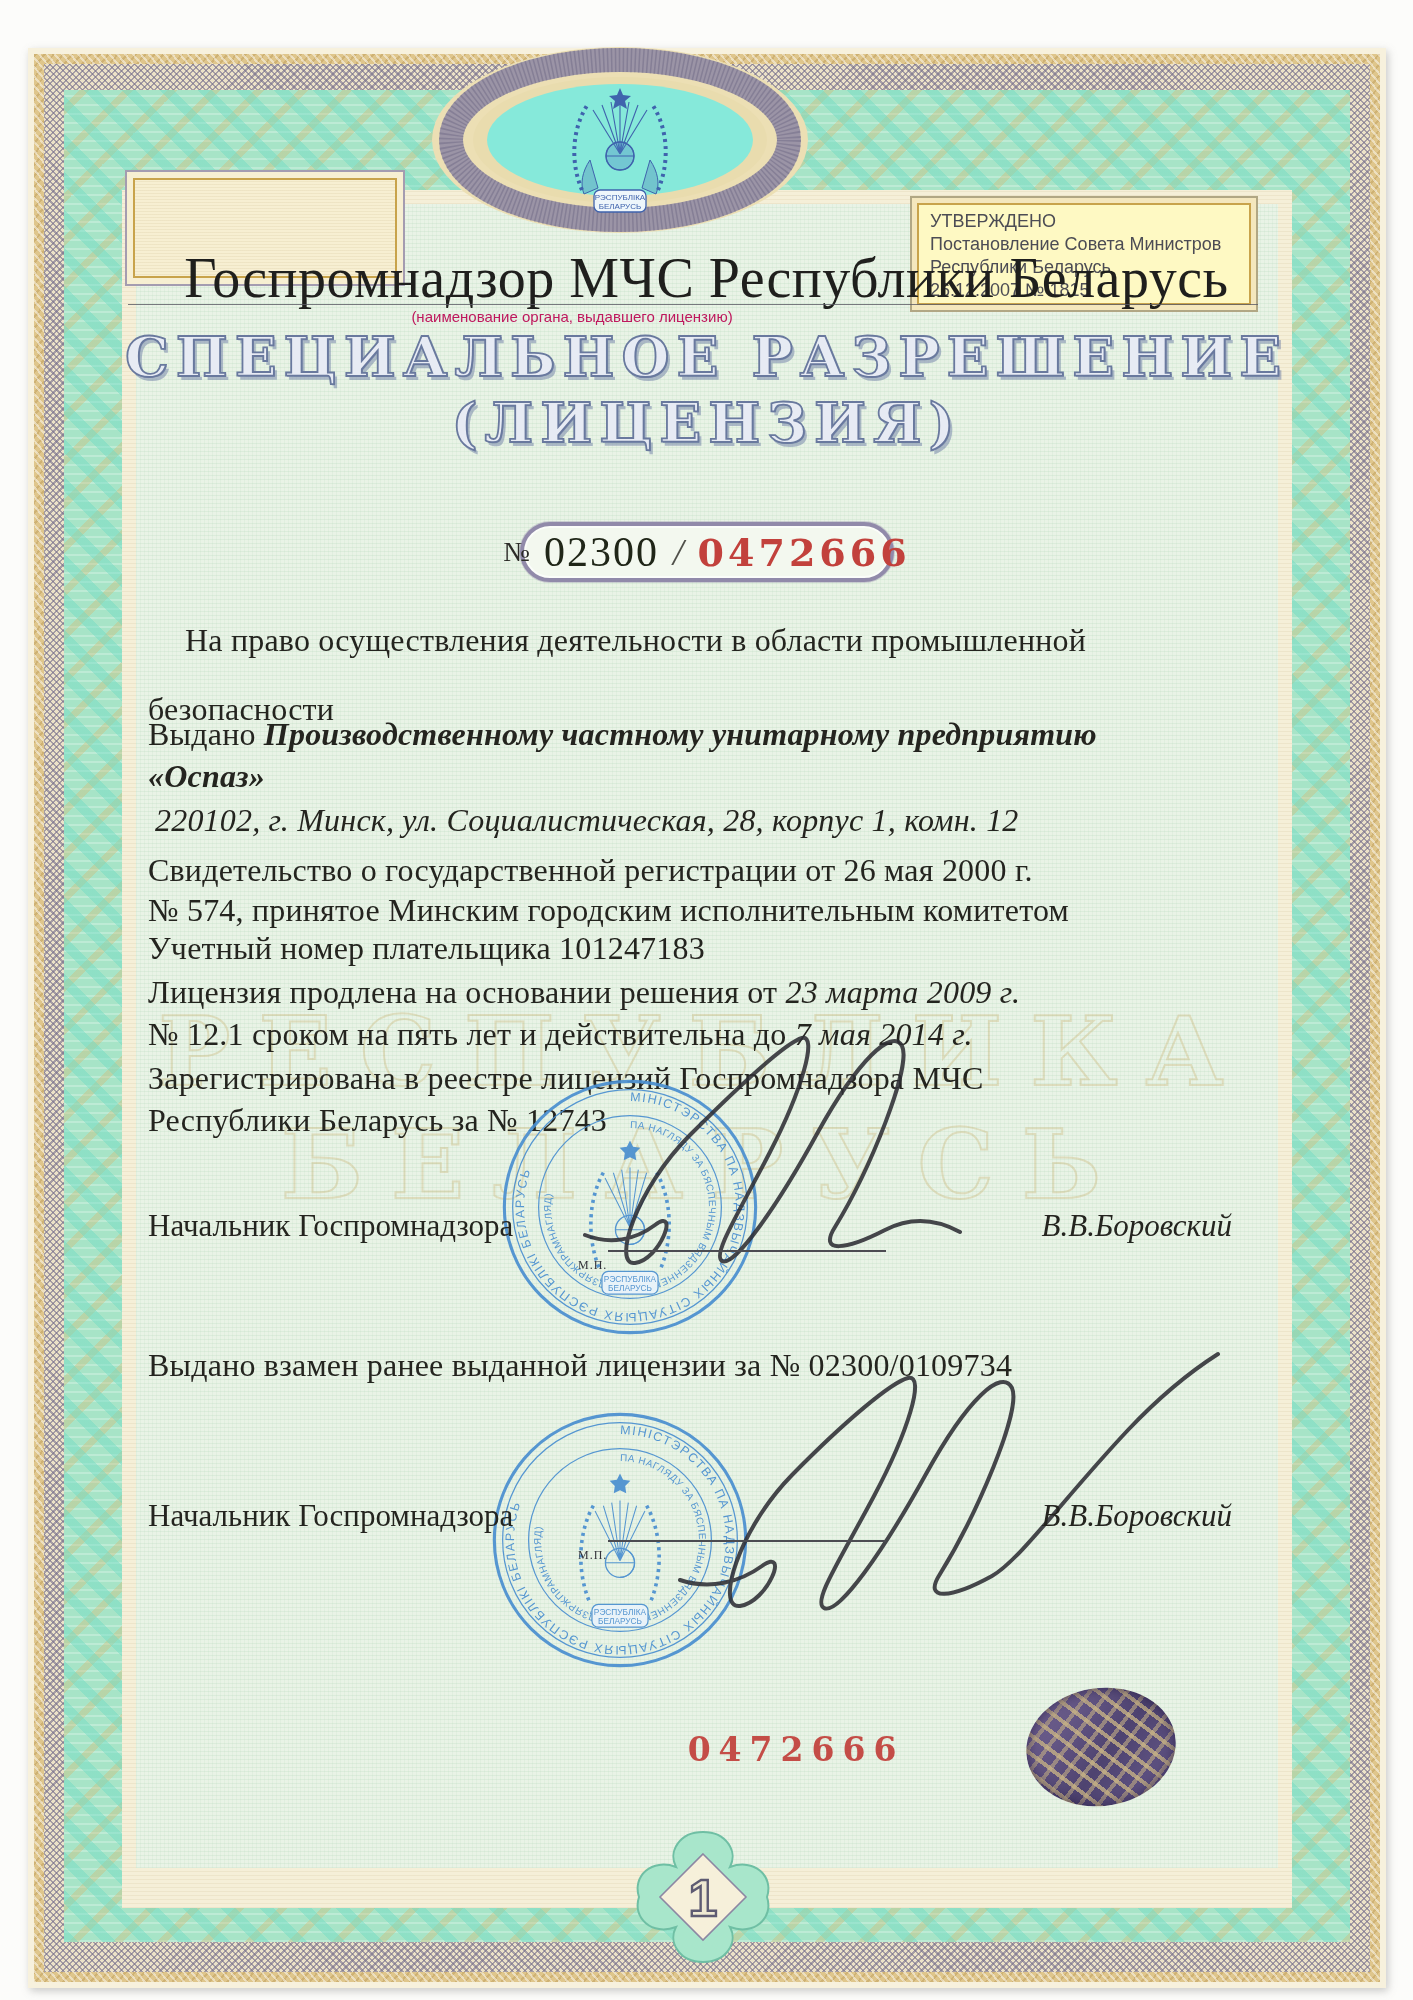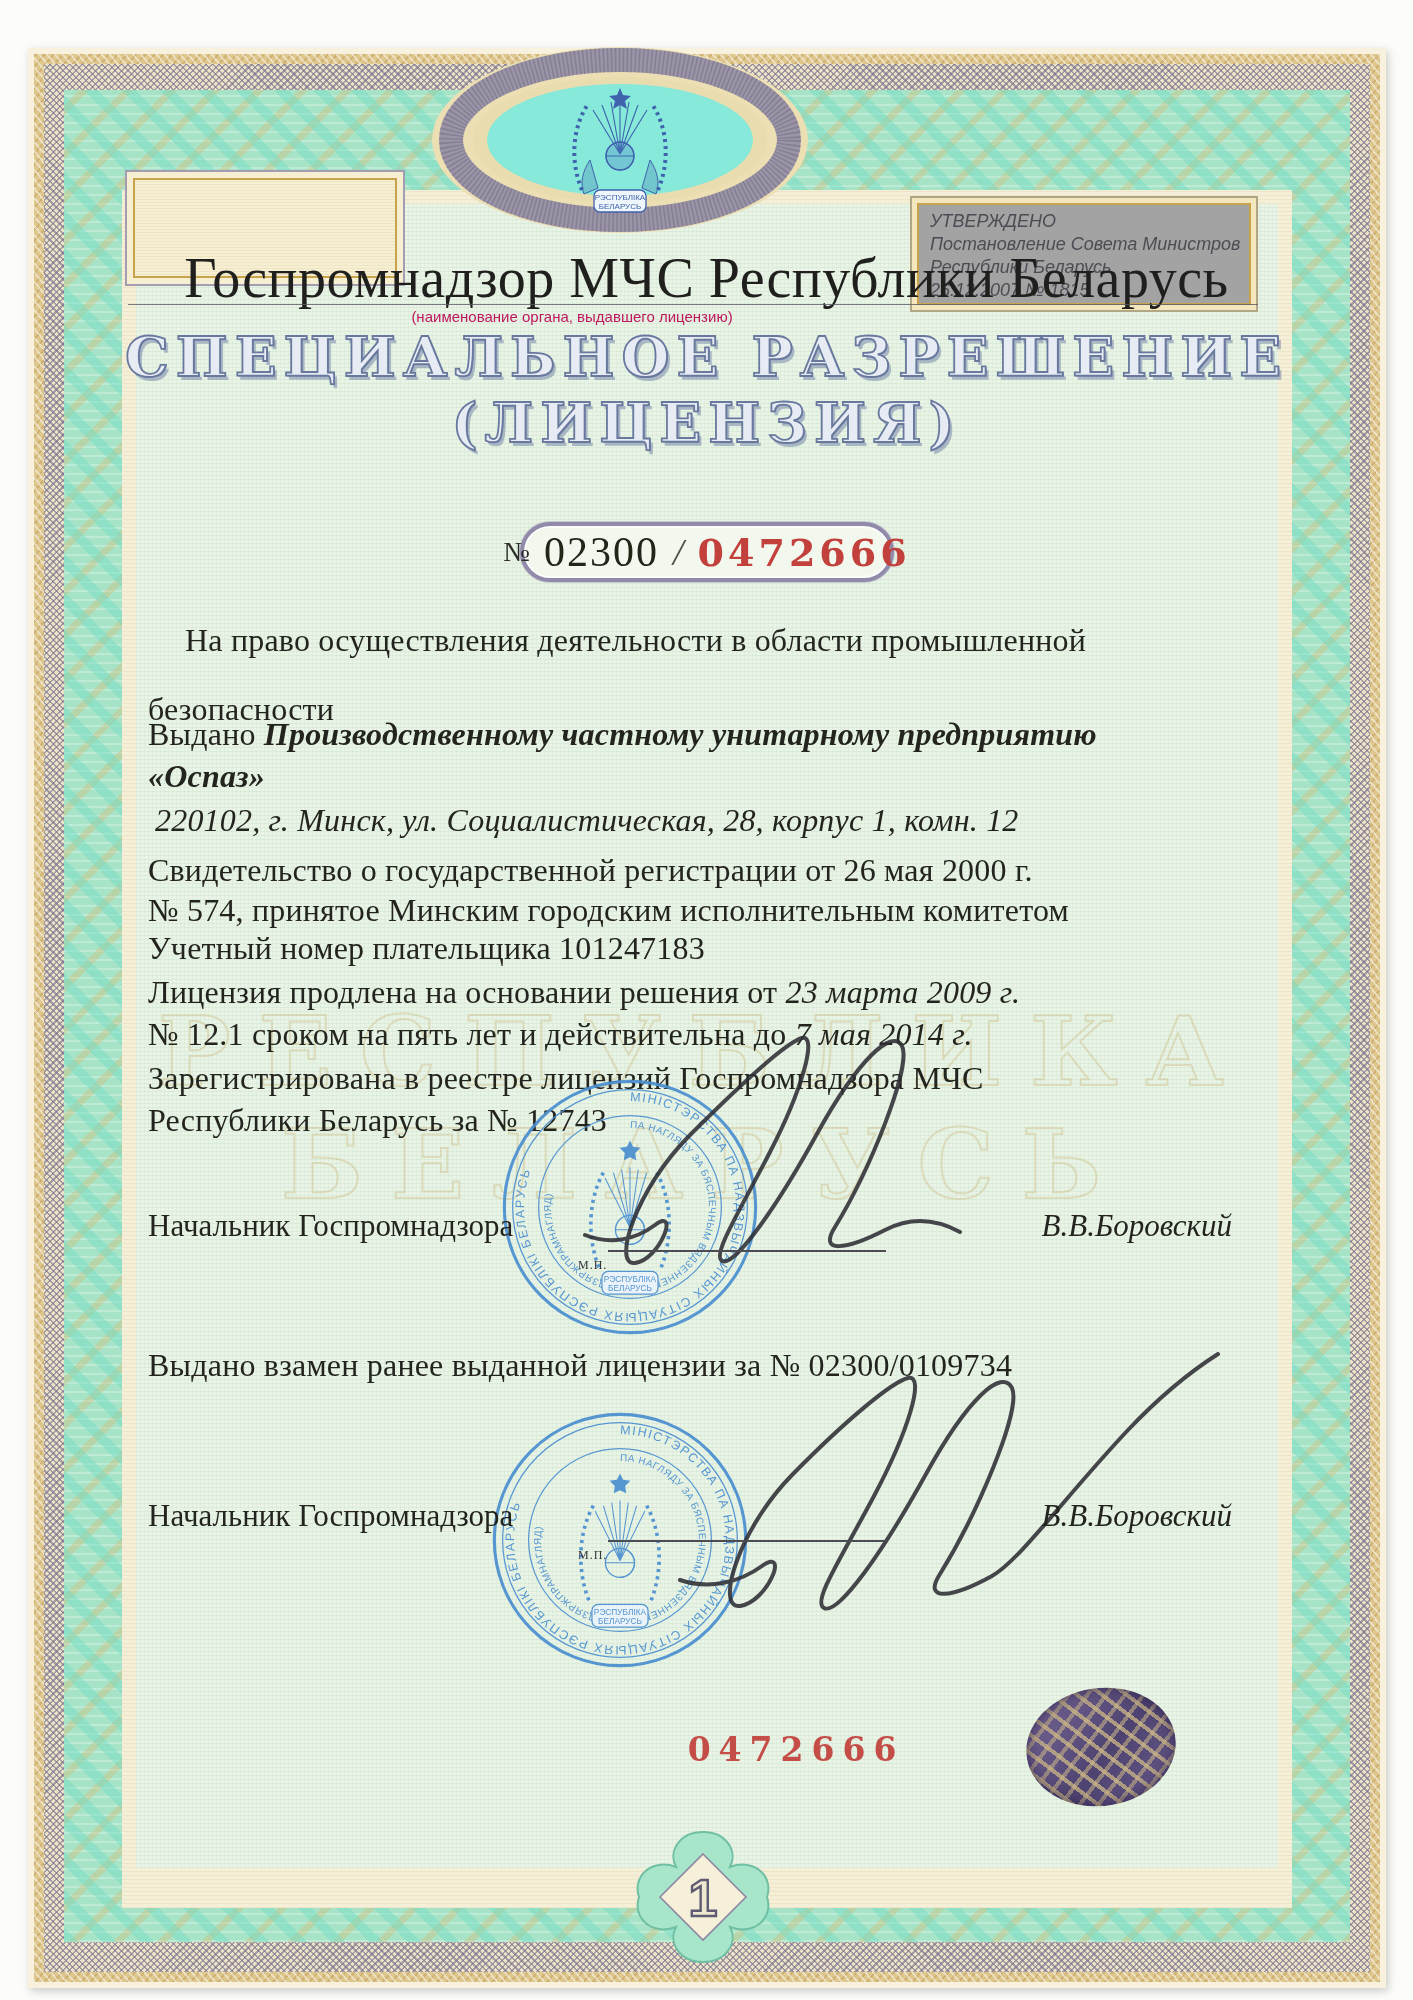--- a/index.html
+++ b/index.html
@@ -27,24 +27,24 @@
   #content{position:absolute;inset:0;z-index:2;}
   .abs{position:absolute;}
   
   .wm{position:absolute;left:120px;width:1170px;text-align:center;
       font-family:"DejaVu Serif",serif;font-weight:bold;font-size:96px;letter-spacing:28px;
       color:transparent;-webkit-text-stroke:2px rgba(193,163,88,.34);opacity:.85;}
   
   #blank-box{left:125px;top:170px;width:276px;height:112px;background:#f7efd2;
              border:2px solid #a49cb0;box-shadow:inset 0 0 0 6px #f7efd2,inset 0 0 0 8px #c8a34b;
              background-image:repeating-linear-gradient(0deg,rgba(190,170,120,.15) 0 1px,transparent 1px 3px);}
-  #approval-box{left:910px;top:196px;width:348px;height:116px;background:#a3a3a3;box-sizing:border-box;
+  #approval-box{left:910px;top:196px;width:348px;height:116px;background:#fef9c3;box-sizing:border-box;
                 border:2px solid #b1a784;box-shadow:inset 0 0 0 5px #f4e7bd,inset 0 0 0 7px #c8a34b;
                 padding:12px 0 0 18px;font-family:"Liberation Sans",sans-serif;font-size:18px;
-                line-height:23px;color:#4c4c54;font-style:italic;}
+                line-height:23px;color:#4c4c54;}
   
   #authority{left:0;top:246px;width:1413px;text-align:center;font-size:56px;letter-spacing:.5px;color:#1f1f1d;}
   #authority-underline{left:128px;top:304px;width:1130px;height:1px;background:#5a5a64;opacity:.8;}
   #authority-caption{left:0;top:308px;width:1144px;text-align:center;
                      font-family:"Liberation Sans",sans-serif;font-size:15px;color:#be185d;}
   
   .big-title{left:0;width:1413px;text-align:center;font-family:"DejaVu Serif",serif;font-weight:bold;
              font-size:55px;letter-spacing:7px;color:#e7ebf4;
              -webkit-text-stroke:1.8px #69799e;
              text-shadow:3px 4px 0 rgba(110,126,166,.5),1px 1px 0 #8794b4;}

